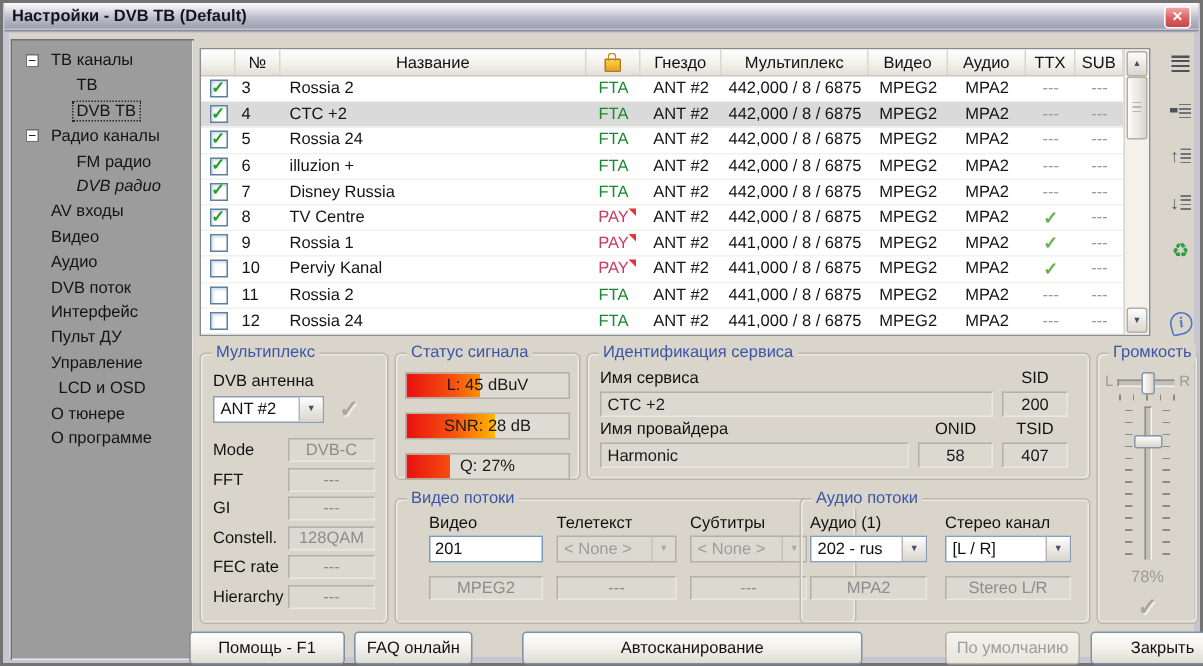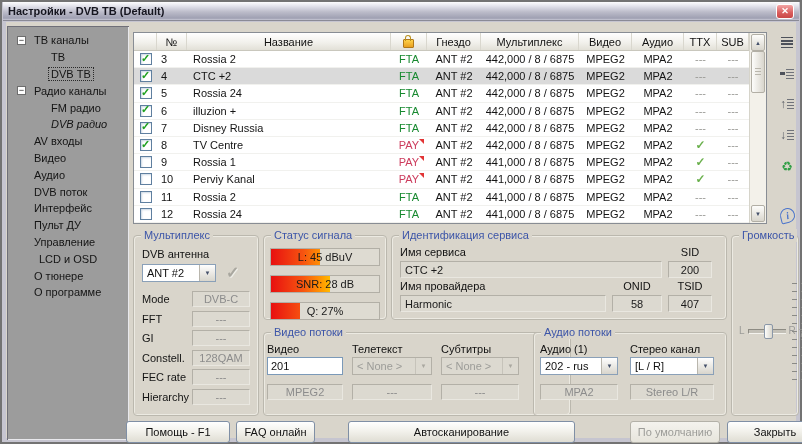--- a/index.html
+++ b/index.html
@@ -78,22 +78,22 @@
       font-family:"Liberation Serif",serif;font-style:italic;font-weight:bold;font-size:10px;
       display:flex;align-items:center;justify-content:center;transform:rotate(-14deg);}
   
   .group{position:absolute;border:1px solid #bbb8ae;border-radius:4px;box-sizing:border-box;
       box-shadow:inset 1px 1px 0 #eceae2, inset -1px -1px 0 #eceae2;}
   .gcap{position:absolute;top:-7px;left:7px;background:#d9d5cb;padding:0 3px;color:#3c55a8;line-height:13px;}
   #g-mux{left:131px;top:233px;width:126px;height:181px;padding:12px 8px 0;}
   #g-signal{left:261px;top:233px;width:124px;height:85px;padding:12px 6px 0;}
   #g-service{left:389px;top:233px;width:336px;height:85px;padding:10px 8px 0;}
   #g-volume{left:729px;top:233px;width:68px;height:181px;padding:12px 4px 0;
-      display:flex;align-items:center;}
-  #g-video{left:261px;top:330px;width:308px;height:84px;padding:10px 3px 0;}
+      display:flex;flex-direction:column;align-items:center;}
+  #g-video{left:261px;top:330px;width:308px;height:84px;padding:10px 22px 0;}
   #g-audio{left:531px;top:330px;width:194px;height:84px;padding:10px 6px 0;}
   .glabel{margin-bottom:3px;color:#111;}
   .rof{background:#dcd9d0;border:1px solid #b3b0a7;border-right-color:#e9e7e0;border-bottom-color:#e9e7e0;
       color:#8c8c8c;display:flex;align-items:center;justify-content:center;box-sizing:border-box;height:16px;}
   
   .combo{display:flex;height:18px;border:1px solid #8aa0b8;background:#fff;box-sizing:border-box;cursor:pointer;}
   .combo .cv{flex:1;padding:2px 4px;white-space:nowrap;overflow:hidden;color:#111;}
   .combo .ca{width:15px;background:linear-gradient(#fefefe,#d8d5cc);border-left:1px solid #b9b6ad;
       color:#44506a;font-size:6px;display:flex;align-items:center;justify-content:center;}
   .combo.disabled{background:#dcd9d0;border-color:#b3b0a7;cursor:default;}

